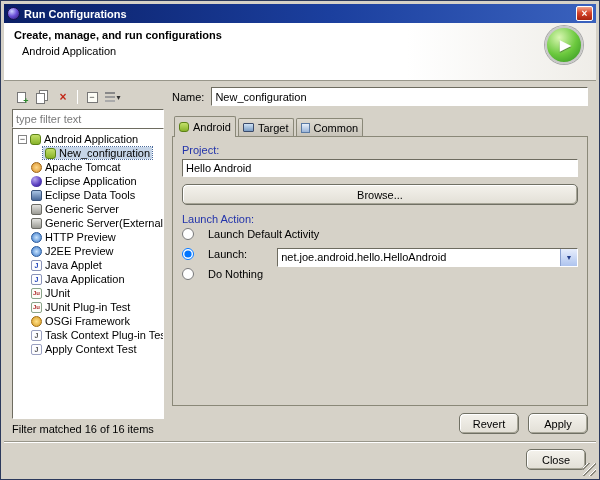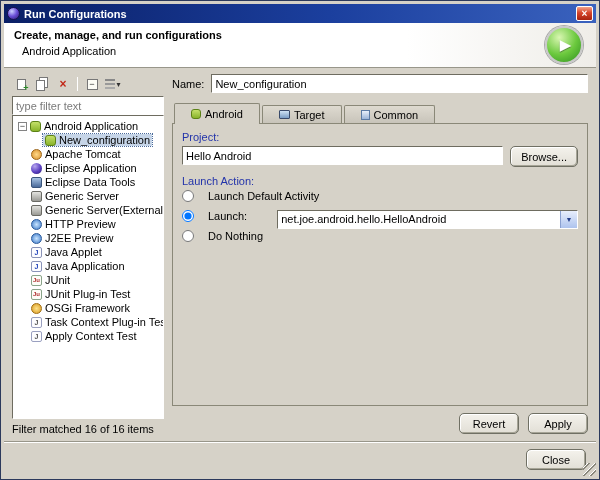--- a/index.html
+++ b/index.html
@@ -14,21 +14,21 @@
               display:flex; align-items:center; gap:4px; padding:0 3px; }
   .eclipse-icon { width:13px; height:13px; border-radius:50%; flex:none;
                   background:radial-gradient(circle at 35% 30%, #cbd0ff, #6b4fd8 48%, #2a1a6e);
                   border:1px solid #1a1050; }
   .win-title { color:#fff; font-weight:bold; flex:1; white-space:nowrap; overflow:hidden; }
   .close-btn { width:17px; height:15px; flex:none; border:1px solid #fff; border-radius:2px;
                background:linear-gradient(#f2a38a,#d6442a 45%,#a82410);
                color:#fff; font-weight:bold; font-size:10px; line-height:13px; text-align:center; }
 
   
-  .header { flex:none; height:45px; background:linear-gradient(90deg,#ffffff 68%,#efede8);
+  .header { flex:none; height:58px; background:linear-gradient(90deg,#ffffff 68%,#efede8);
             border-bottom:1px solid #98968a; position:relative; padding:6px 18px 0 10px; }
   .h-title { font-weight:bold; }
   .h-sub { margin:4px 0 0 8px; }
   .play-button { position:absolute; right:13px; top:3px; width:38px; height:38px; border-radius:50%;
                  background:radial-gradient(circle at 36% 28%, #d9f6b2, #6cc93e 52%, #2d8f1e);
                  border:2px solid #c9c9c9; box-shadow:0 0 0 1px #a8a8a8;
                  display:flex; align-items:center; justify-content:center; }
   .play-glyph { color:#fff; font-size:15px; margin-left:3px; text-shadow:0 1px 1px rgba(0,0,0,.4); }
 
   
@@ -76,34 +76,34 @@
   .i-task    { background:#fdfdff; border:1px solid #9aa0c0; color:#555; }
 
   .status { flex:none; height:17px; padding-top:4px; }
 
   
   .right { flex:1; min-width:0; display:flex; flex-direction:column; }
   .name-row { flex:none; display:flex; align-items:center; gap:7px; margin-bottom:9px; }
   .name-row input { flex:1; height:19px; padding:2px 3px; font:11px "Liberation Sans",sans-serif; outline:none; }
 
   .tabs { flex:none; display:flex; align-items:flex-end; padding-left:2px; height:21px; }
-  .tab { height:18px; display:flex; align-items:center; gap:4px; padding:0 16px;
+  .tab { height:18px; display:flex; align-items:center; gap:4px; padding:0 4px;
          border:1px solid #8a8878; border-bottom:none; border-radius:2px 2px 0 0;
          background:linear-gradient(#dedad0,#c8c4ba); margin-right:2px; position:relative; }
   .tab.active { height:21px; background:#d6d2c8; z-index:2; margin-bottom:-1px; }
   .tabicon-android { width:10px; height:10px; background:linear-gradient(#c4e06a,#88b32a);
                      border:1px solid #5c8216; border-radius:3px; }
   .tabicon-target { width:11px; height:9px; border:1px solid #3a4a6a; background:linear-gradient(#cfe2f4,#7a9cc4);
                     border-radius:1px; }
   .tabicon-common { width:9px; height:10px; background:linear-gradient(#e8f0fa,#9ab4d8); border:1px solid #5a7aa4; }
 
   .panel { flex:1; min-height:0; border:1px solid #8a8878; background:#d6d2c8; padding:7px 9px;
            display:flex; flex-direction:column; }
   .section-label { color:#2233aa; margin-bottom:3px; }
-  .project-row { display:flex; gap:7px; margin-bottom:8px; }
+  .project-row { display:flex; gap:7px; margin-bottom:8px;flex-direction:column; }
   .project-row input { flex:1; height:19px; padding:2px 3px; font:11px "Liberation Sans",sans-serif; outline:none; }
 
   .btn { font:11px "Liberation Sans",sans-serif; height:21px; min-width:60px; padding:0 10px;
          background:linear-gradient(#f4f2ec,#e2dfd6); border:1px solid #707064;
          box-shadow:inset 1px 1px 0 #fff, inset -1px -1px 0 #a6a496; border-radius:5px; }
   .btn.default { border-color:#9a7a28; box-shadow:inset 1px 1px 0 #fff, inset -1px -1px 0 #a6a496,
                  0 0 3px 1px rgba(232,164,48,.75); }
 
   .radio-row { display:flex; align-items:flex-start; gap:14px; height:20px; }
   .radio-row input[type=radio] { width:12px; height:12px; margin:0; flex:none; }

